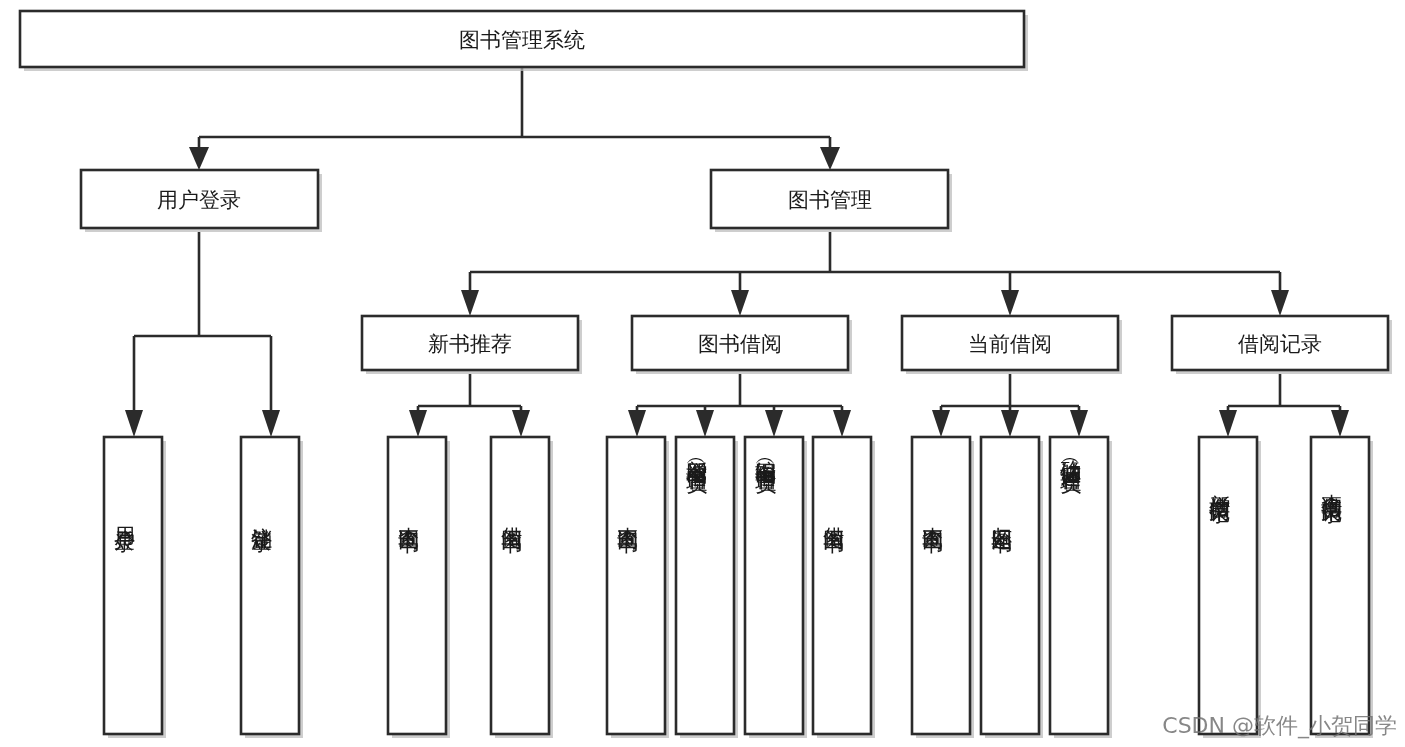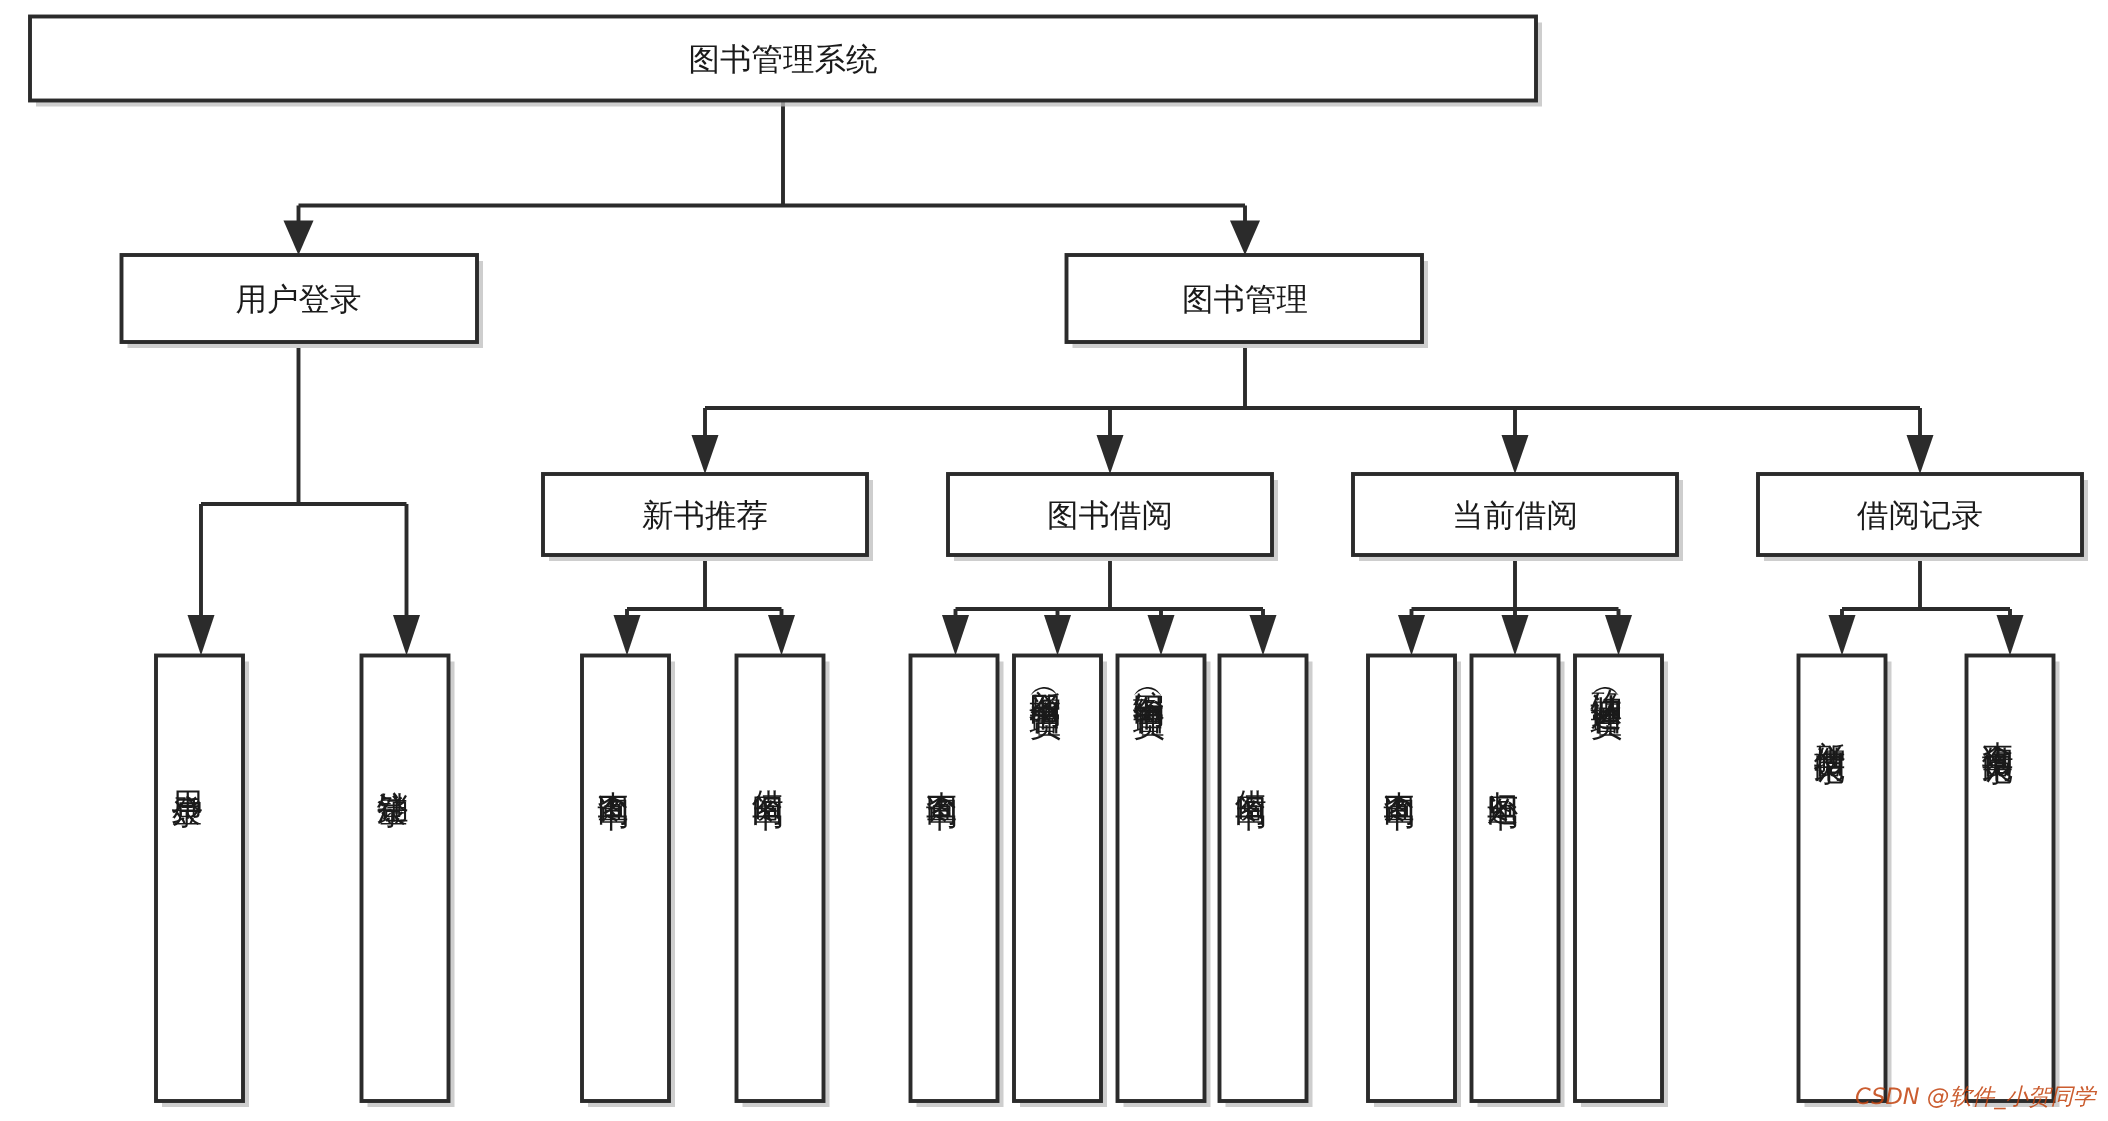--- a/index.html
+++ b/index.html
@@ -63,25 +63,24 @@
     letter-spacing: 2px;
     text-align: left;
     white-space: nowrap;
     pointer-events: none;
   }
   .watermark {
     position: absolute;
     right: 8px;
     bottom: 6px;
     font-family: "DejaVu Sans", "Liberation Sans", sans-serif;
-    font-size: 15px;
-    color: #c2410c;
+    font-size: 22px;
+    color: #737373;
     opacity: 0.85;
     white-space: nowrap;
-    font-style: italic;
   }
 </style>
 </head>
 <body>
 
 <div id="diagram-root">
 
   <svg class="diagram" viewBox="0 0 1405 747">
 
     <g>

